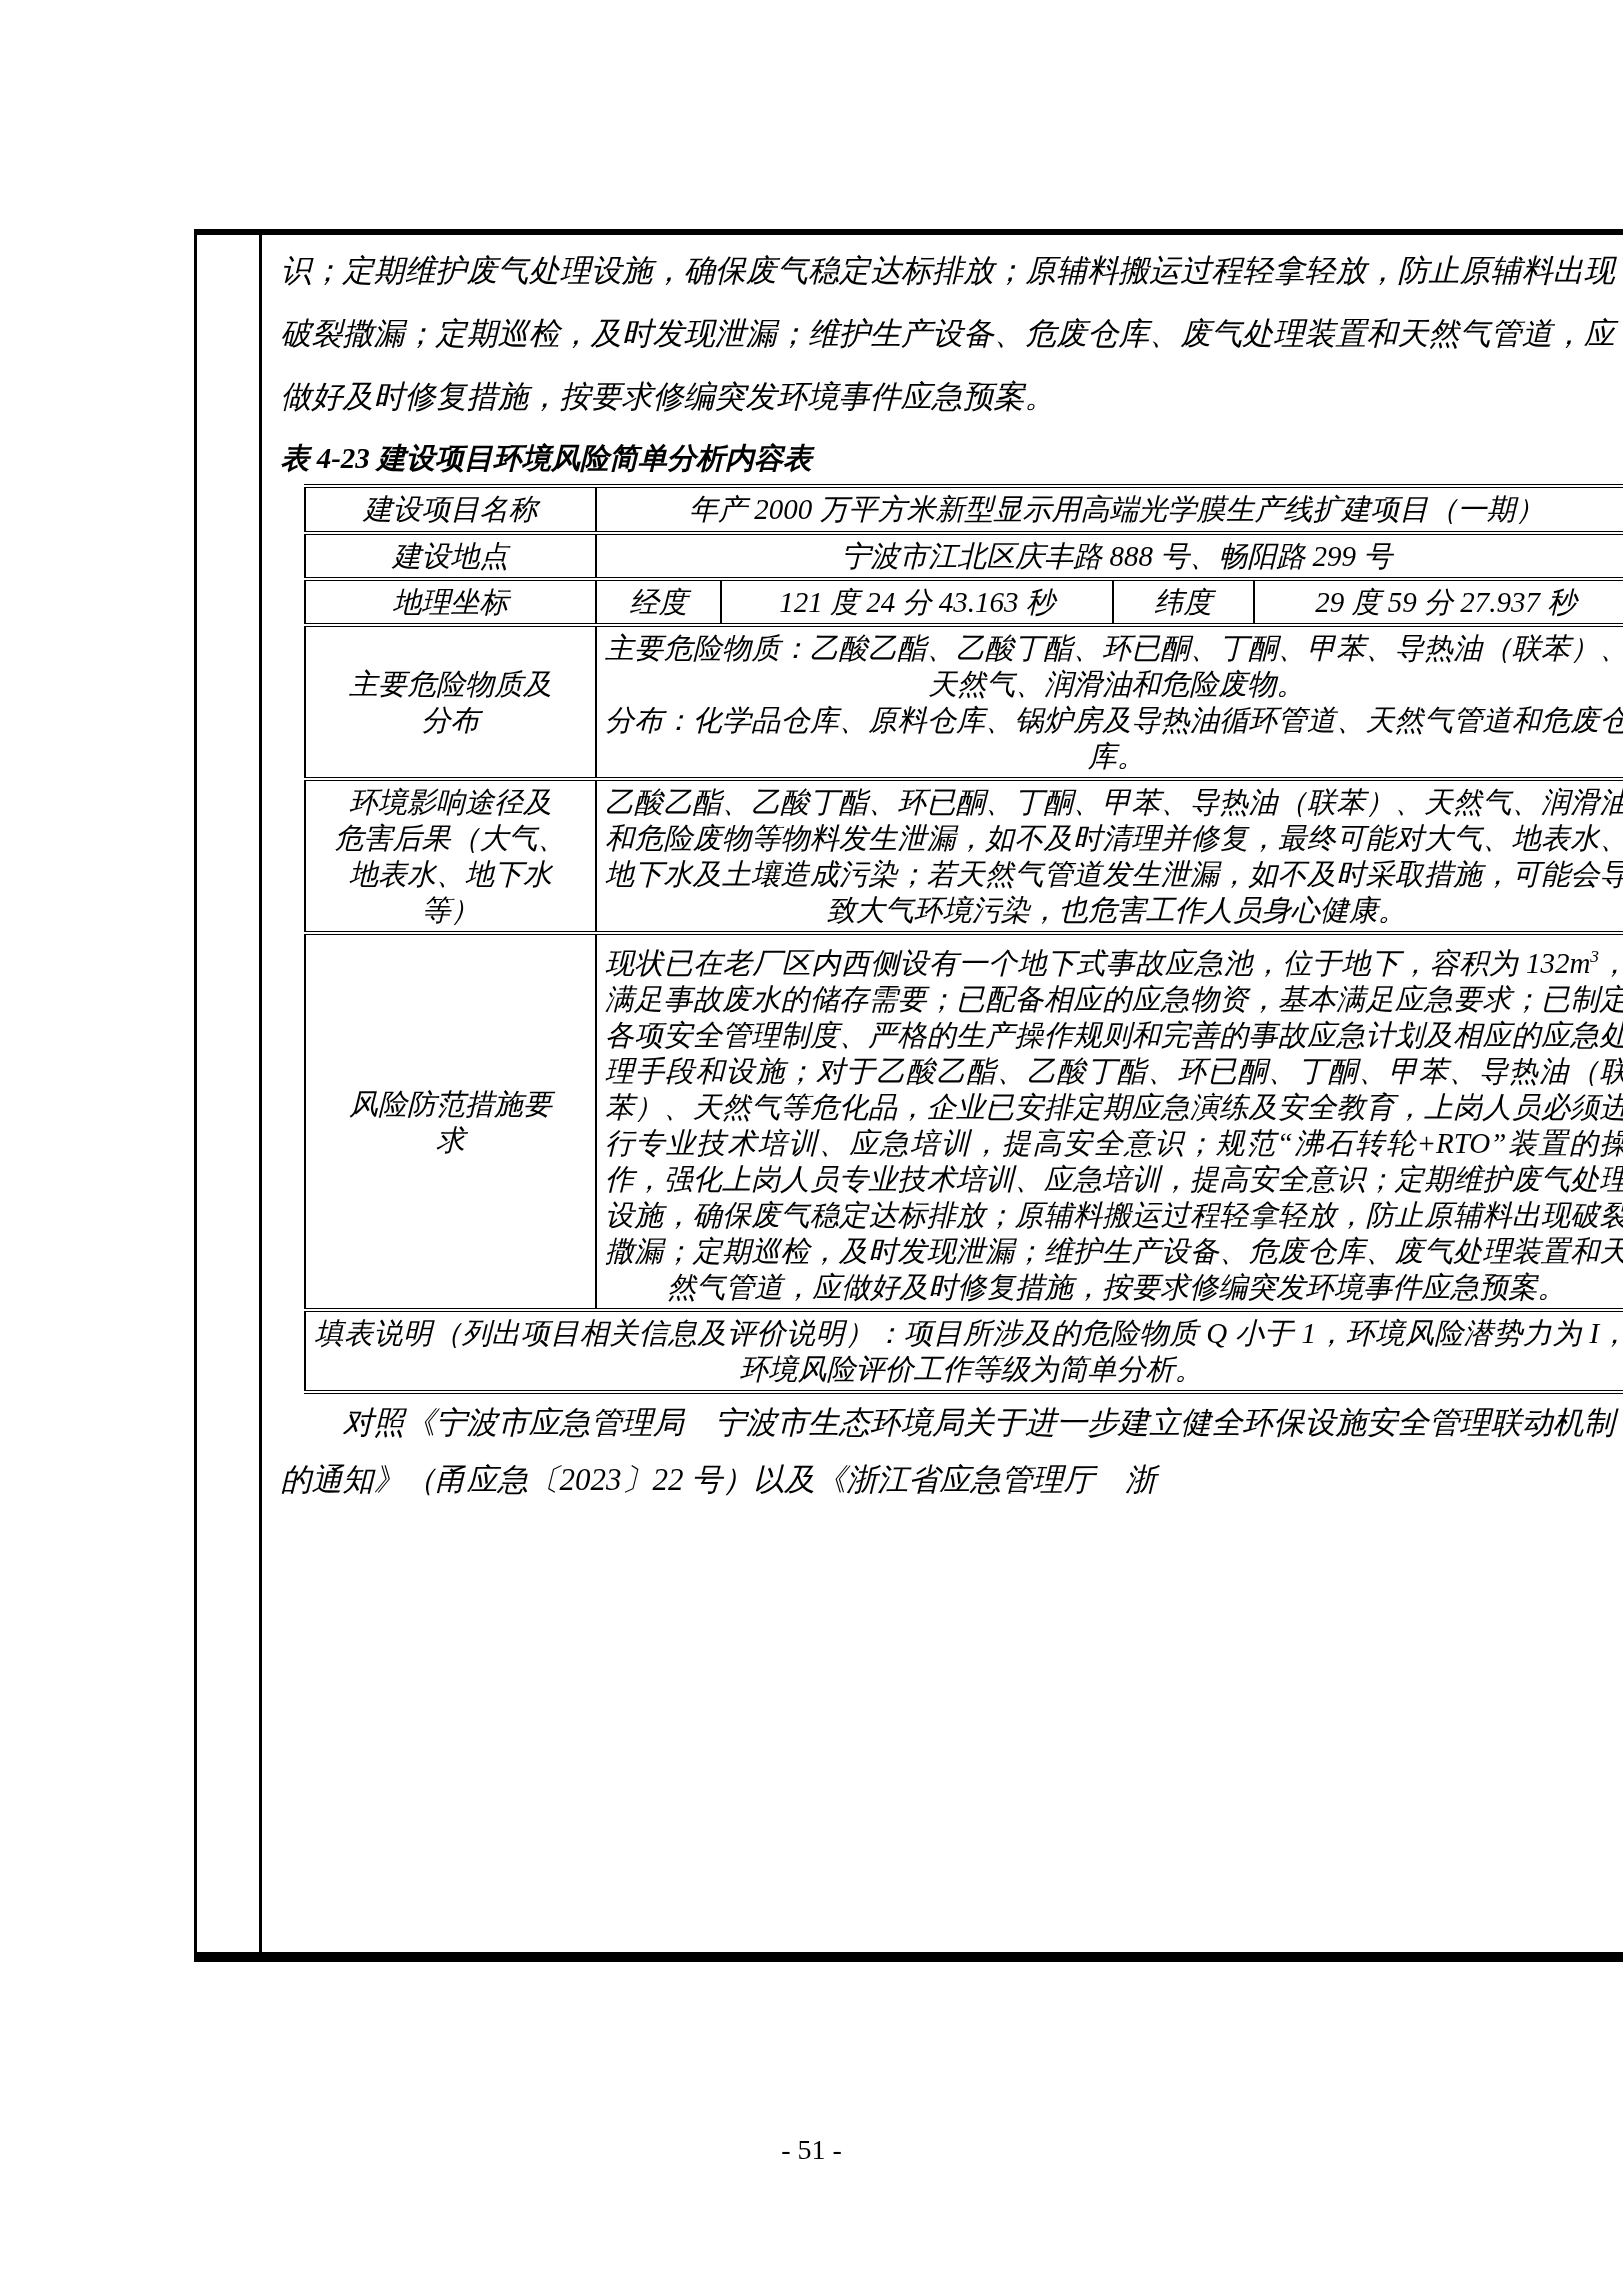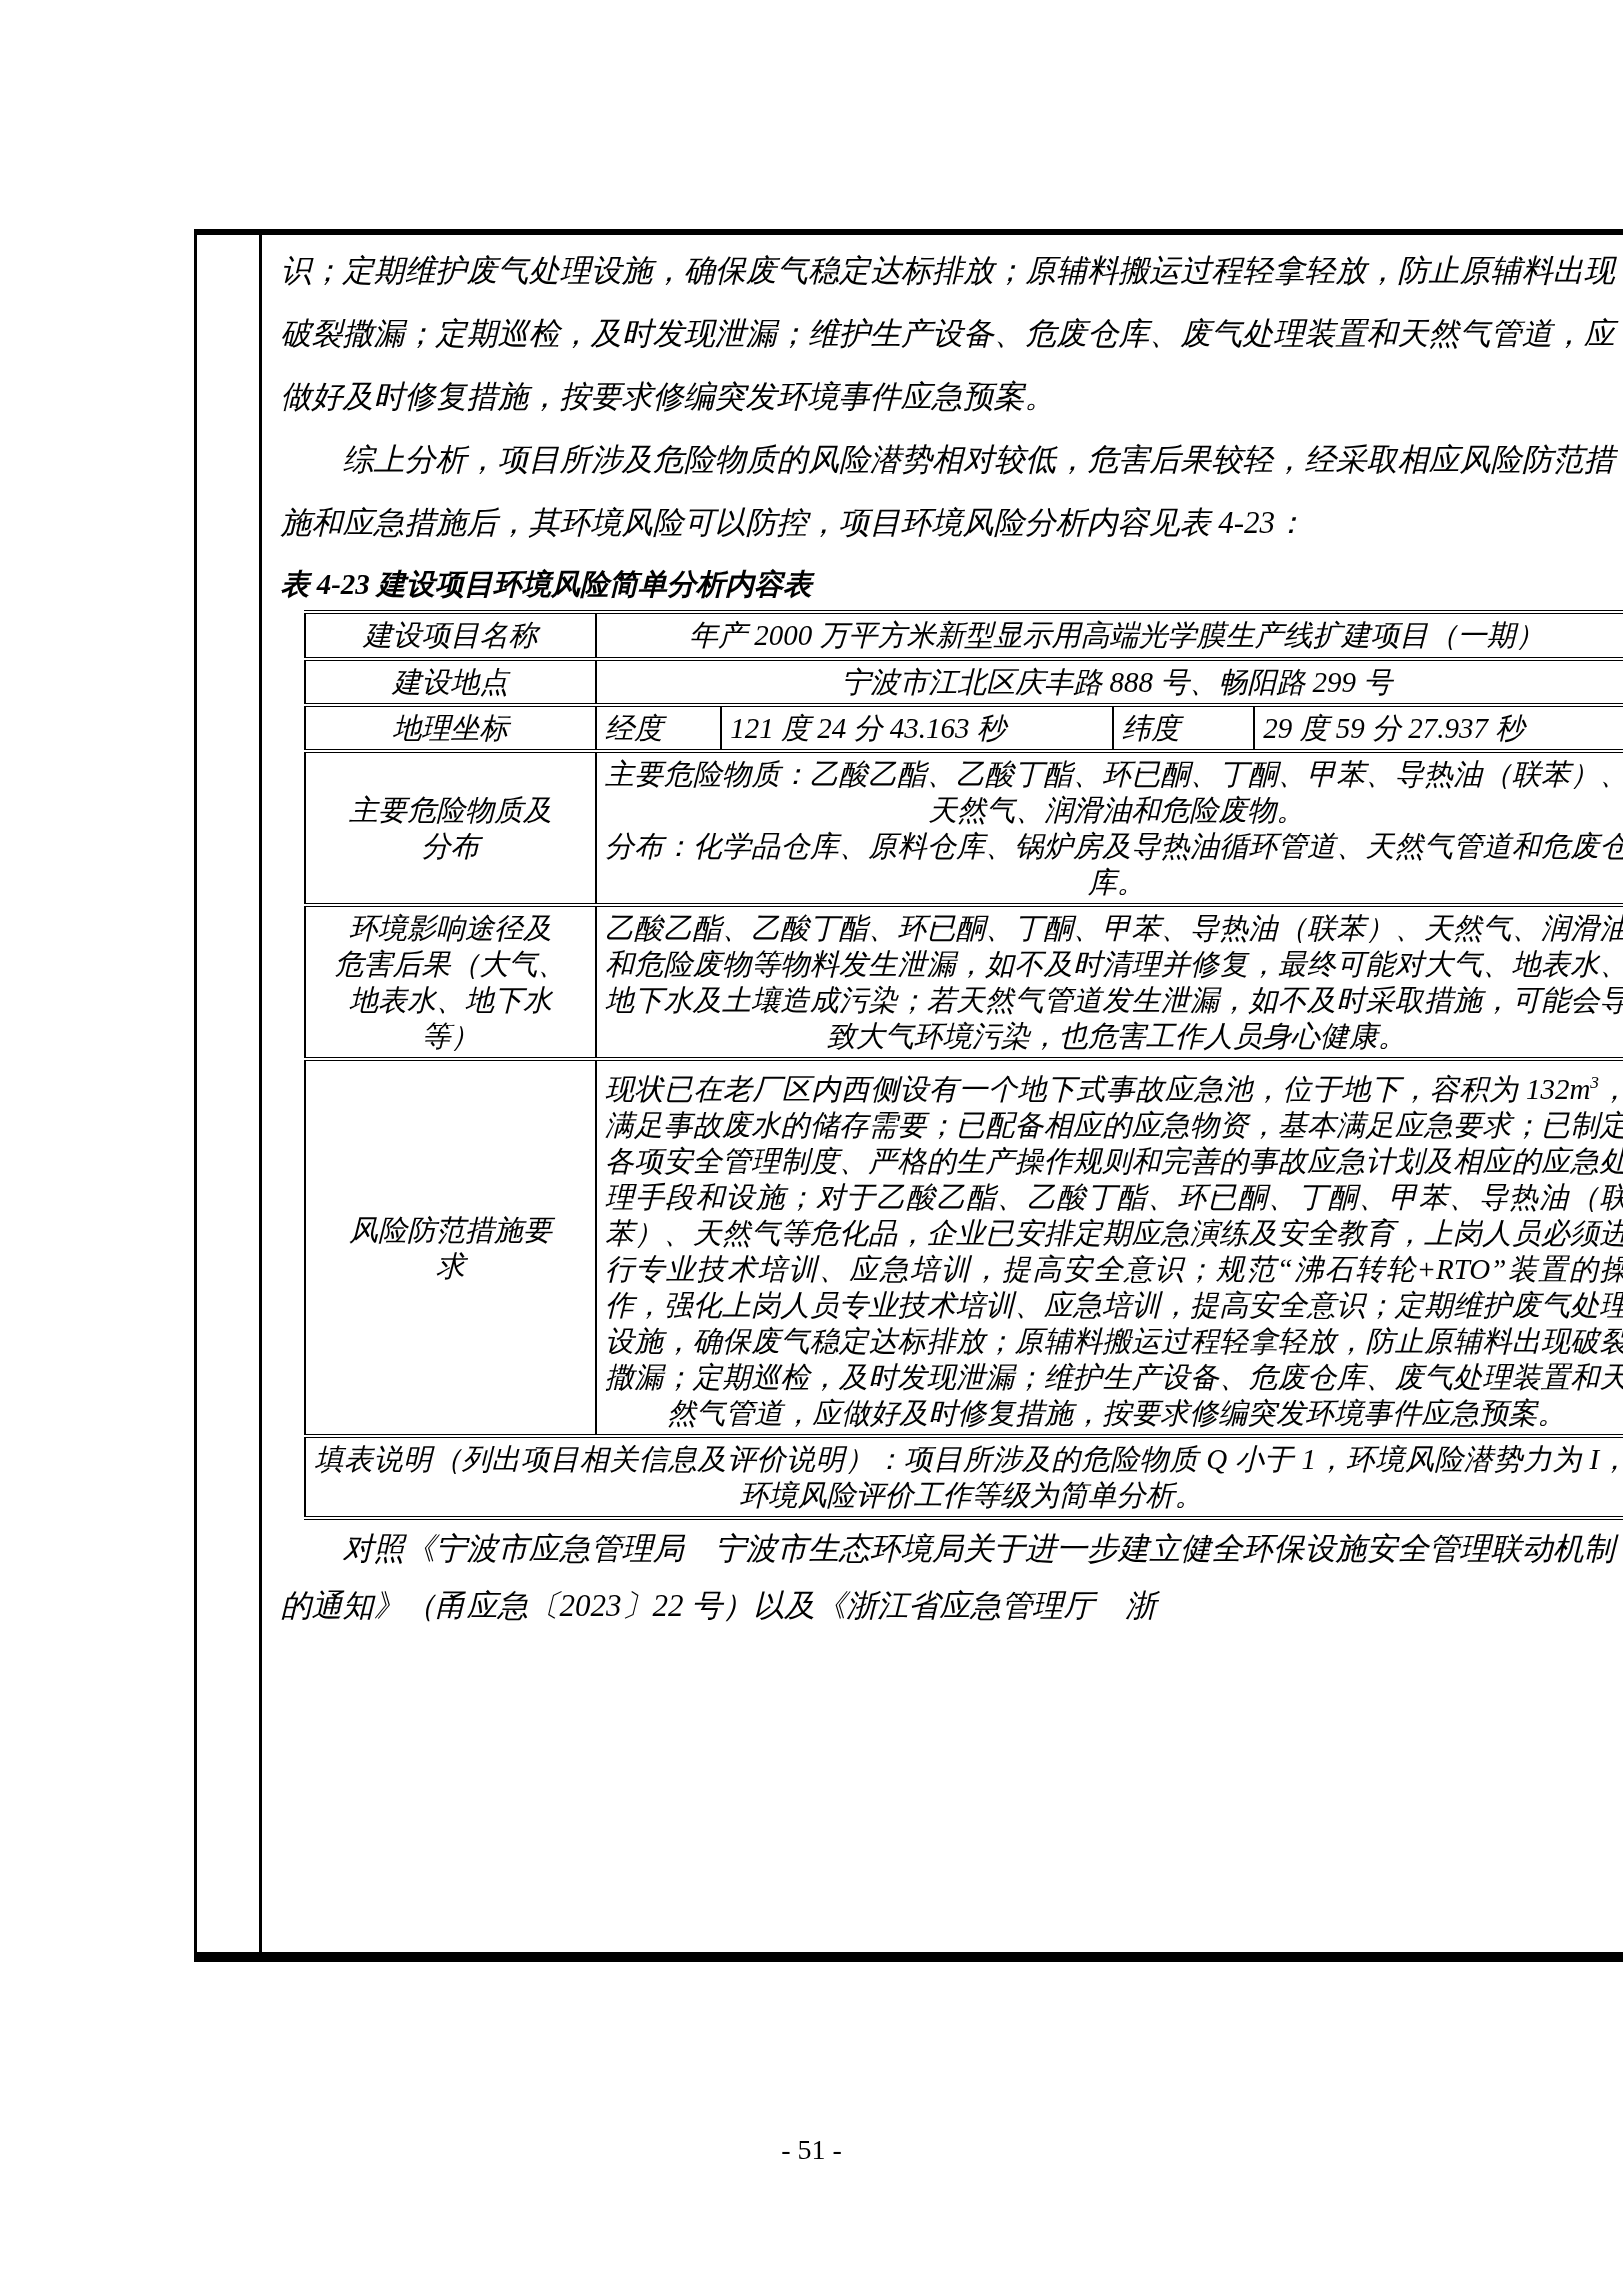--- a/index.html
+++ b/index.html
@@ -30,41 +30,40 @@
     border-collapse:collapse;width:100%;margin-top:4.1px;table-layout:fixed;margin-left:24px;
   }
   table.risk th,table.risk td{
     border-left:2px solid #000;border-right:2px solid #000;
     border-top:4.6px double #000;border-bottom:4.6px double #000;
     font-size:29px;line-height:36px;padding:3.1px 8.2px;
     font-weight:normal;vertical-align:middle;box-sizing:border-box;
   }
   th.lbl{text-align:center;white-space:pre-line;}
   td.val{text-align:justify;text-align-last:center;}
-  td.center{text-align:left;}
+  td.center{text-align:center;}
   td.val p{margin:0;text-align:justify;text-align-last:center;}
   sup{font-size:0.6em;}
   h3.doc-heading.h8{margin-top:6.1px;}
   p.last{font-size:31px;line-height:57px;}
   .pageno{
     position:absolute;top:2134px;left:0;width:100%;
     text-align:center;font-size:28px;
   }
 </style>
 </head>
 <body>
 
 <div class="frame">
   <div class="sidebar"></div>
   <div class="main">
 
     <p class="body">识；定期维护废气处理设施，确保废气稳定达标排放；原辅料搬运过程轻拿轻放，防止原辅料出现破裂撒漏；定期巡检，及时发现泄漏；维护生产设备、危废仓库、废气处理装置和天然气管道，应做好及时修复措施，按要求修编突发环境事件应急预案。</p>
 
 
-    <p class="body indent">综上分析，项目所涉及危险物质的风险潜势相对较低，危害后果较轻，经采取相应风险防范措施和应急措施后，其环境风险可以防控，项目环境风险分析内容见表 4-23：</p>
 
     <div class="tbl-caption">表 4-23 建设项目环境风险简单分析内容表</div>
 
     <table class="risk">
       <colgroup>
         <col style="width:21.8%">
         <col style="width:9.4%">
         <col style="width:29.4%">
         <col style="width:10.6%">
         <col style="width:28.8%">

